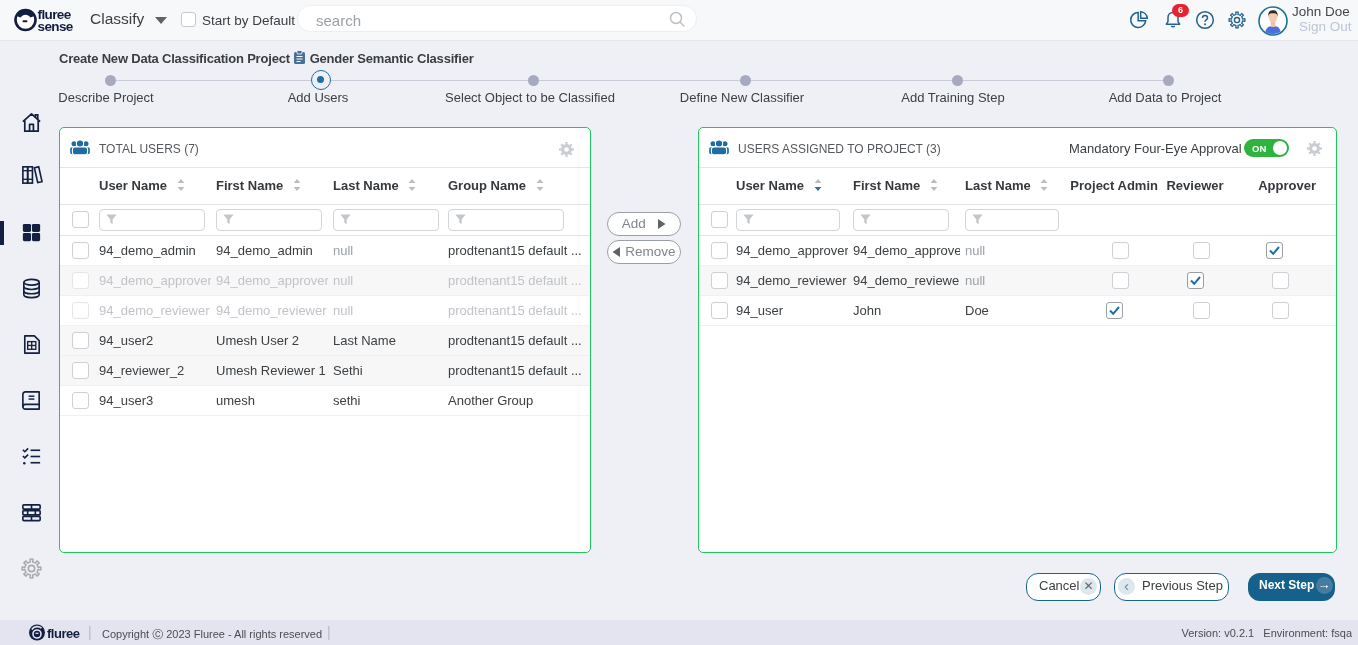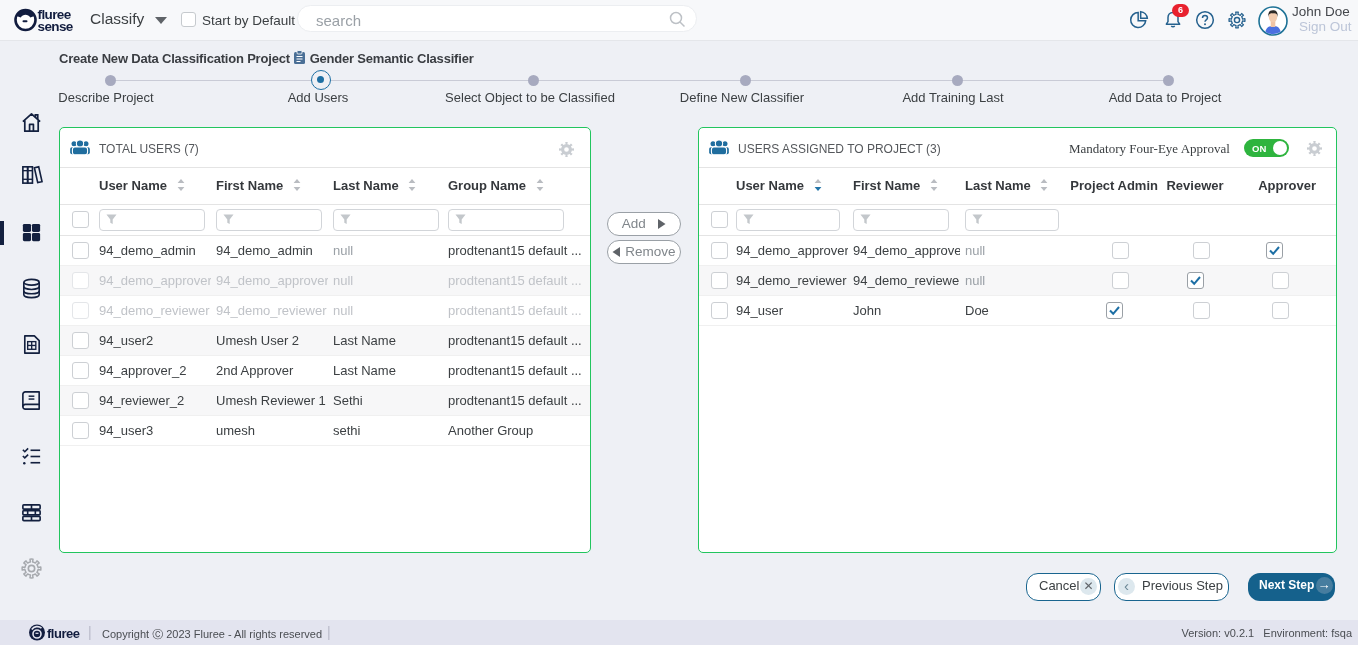--- a/index.html
+++ b/index.html
@@ -64,21 +64,21 @@
 
 
 .midbtn { position:absolute; left:607px; width:74px; height:24px; background:#fff; border:1px solid #9aa0a6; border-radius:12px; font-size:13.5px; color:#80868b; text-align:center; line-height:22px; }
 #addbtn { top:212px; }
 #removebtn { top:240px; }
 
 
 #toggle { position:absolute; left:1244px; top:139px; width:45px; height:18px; background:#2eb43e; border-radius:9px; }
 #toggle .knob { position:absolute; right:2px; top:2px; width:14px; height:14px; background:#fff; border-radius:50%; }
 #toggle .lbl { position:absolute; left:8px; top:4px; font-size:9.5px; font-weight:bold; color:#fff; }
-#mfea { position:absolute; left:1069px; top:141px; font-size:13px; color:#3c4043;font-family:Liberation Serif, serif; }
+#mfea { position:absolute; left:1069px; top:141px; font-size:13px; color:#3c4043; }
 
 
 .pillbtn { position:absolute; top:573px; height:28px; border-radius:12px; font-size:13.5px; }
 #cancelbtn { left:1026px; width:75px; background:#fff; border:1px solid #19658f; color:#3c4043; }
 #prevbtn { left:1114px; width:115px; background:#fff; border:1px solid #19658f; color:#3c4043; }
 #nextbtn { left:1248px; width:87px; background:#15618c; color:#fff; font-weight:bold; border:none; font-size:12.5px; }
 .circ { position:absolute; top:3.5px; width:17px; height:17px; border-radius:50%; background:#dde8ee; text-align:center; }
 #nextbtn .circ { background:#467d9f; }
 
 
@@ -163,21 +163,21 @@
     <div class="in"></div>
   </div>
 <div class="dot" style="left:527.5px"></div>
 <div class="dot" style="left:739.5px"></div>
 <div class="dot" style="left:951.5px"></div>
 <div class="dot" style="left:1162.5px"></div>
 <div class="steplabel" style="left:-14px">Describe Project</div>
 <div class="steplabel" style="left:198px">Add Users</div>
 <div class="steplabel" style="left:410px">Select Object to be Classified</div>
 <div class="steplabel" style="left:622px">Define New Classifier</div>
-<div class="steplabel" style="left:833px">Add Training Last</div>
+<div class="steplabel" style="left:833px">Add Training Step</div>
 <div class="steplabel" style="left:1045px">Add Data to Project</div>
 
 <div id="activebar"></div>
 <svg class="sideicon" style="top:111px" viewBox="0 0 24 24">
     <path d="M3 11 L 12 3 L 21 11 M5 9.5 L 5 21 L 19 21 L 19 9.5 M10 21 L 10 14 L 14 14 L 14 21" fill="none" stroke="#13203f" stroke-width="1.8" stroke-linejoin="round"></path>
     <path d="M16 6.5 L 16 4 L 18.5 4 L 18.5 8.7" fill="none" stroke="#13203f" stroke-width="1.8"></path>
   </svg>
 <svg class="sideicon" style="top:163px" viewBox="0 0 24 24">
     <rect x="3" y="4" width="5" height="17" fill="none" stroke="#13203f" stroke-width="1.7"></rect>
     <rect x="8" y="4" width="5" height="17" fill="none" stroke="#13203f" stroke-width="1.7"></rect>
@@ -308,27 +308,20 @@
             <td class="cbcell"><span class="cb dis"></span></td>
             <td>94_demo_reviewer</td>
             <td>94_demo_reviewer</td>
             <td>null</td>
             <td>prodtenant15 default ...</td>
           </tr>
     <tr class="datarow alt">
             <td class="cbcell"><span class="cb"></span></td>
             <td>94_user2</td>
             <td>Umesh User 2</td>
-            <td>Last Name</td>
-            <td>prodtenant15 default ...</td>
-          </tr>
-    <tr class="datarow">
-            <td class="cbcell"><span class="cb"></span></td>
-            <td>94_approver_2</td>
-            <td>2nd Approver</td>
             <td>Last Name</td>
             <td>prodtenant15 default ...</td>
           </tr>
     <tr class="datarow alt">
             <td class="cbcell"><span class="cb"></span></td>
             <td>94_reviewer_2</td>
             <td>Umesh Reviewer 1</td>
             <td>Sethi</td>
             <td>prodtenant15 default ...</td>
           </tr>

